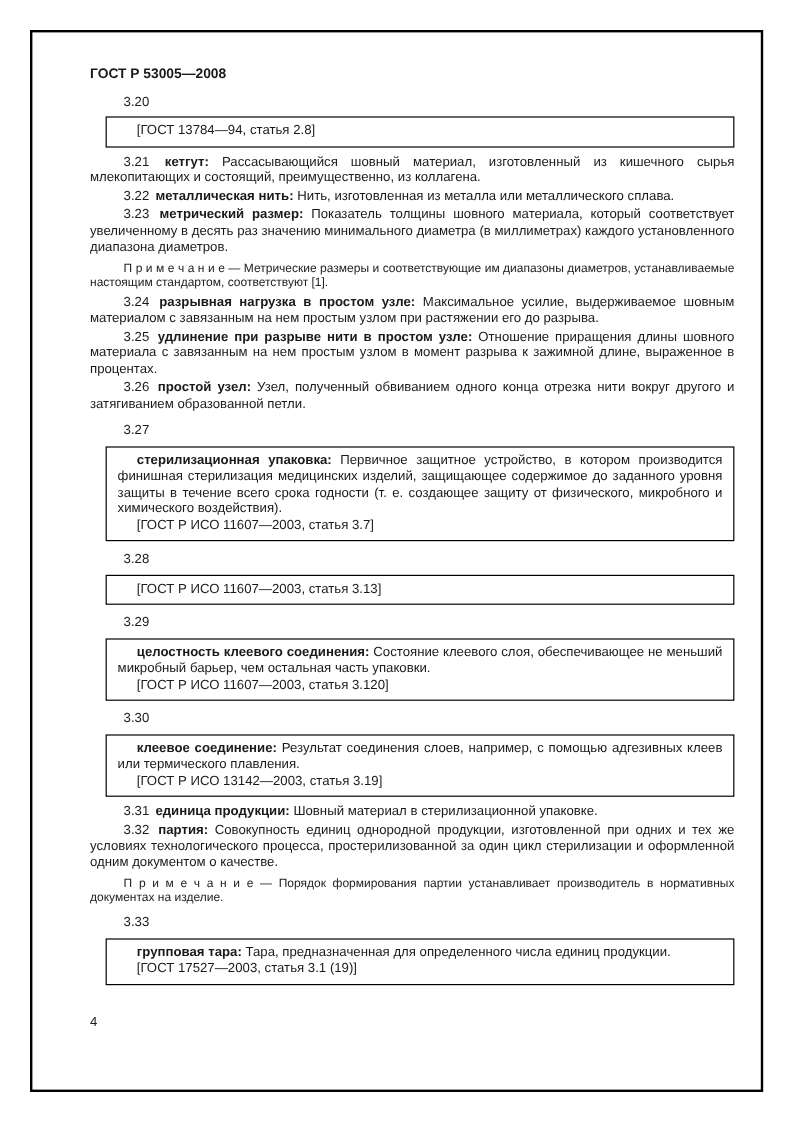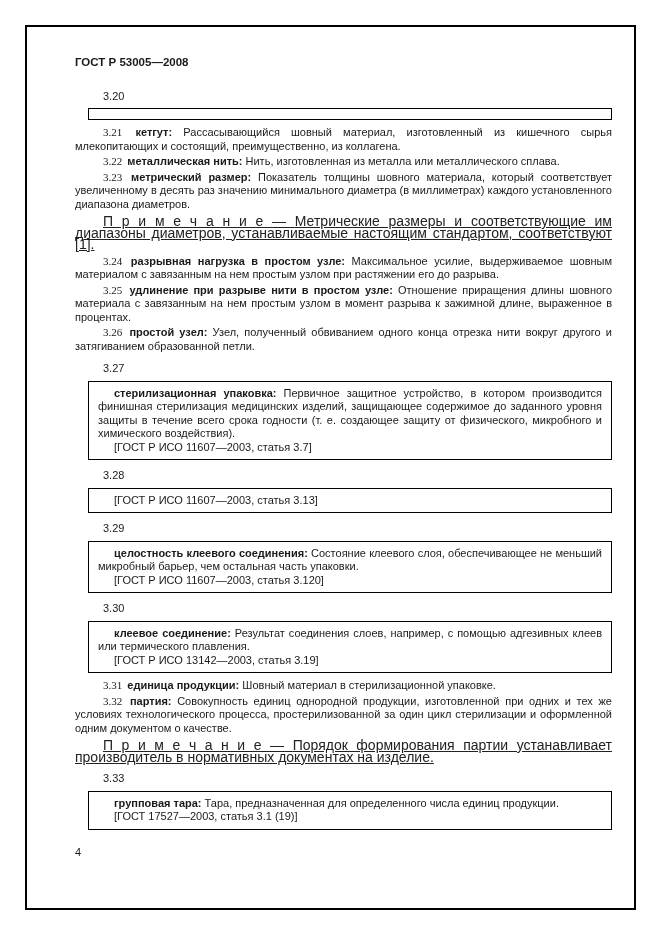--- a/index.html
+++ b/index.html
@@ -21,40 +21,39 @@
   .content{
     position:absolute;
     left:75px;top:56px;
     width:537px;
     font-size:11px;
     line-height:13.5px;
   }
   .doc-header{
     font-weight:bold;
     font-size:11.5px;
-    margin:0 0 20px 0;
+    margin:0 0 9px 0;
   }
   .num-standalone{
     margin:9px 0 4px 0;
     text-indent:28px;
   }
   .para{
     margin:2px 0;
     text-indent:28px;
     text-align:justify;
   }
-  .para .cnum{padding-right:2px;font-family:Liberation Serif, serif;}
+  .para .cnum{padding-right:2px;}
   .note{
-    font-size:14px;
+    font-size:10px;
     line-height:11.5px;
     margin:5px 0 4px 0;
     text-indent:28px;
     text-align:justify;
     color:#222;
-    text-decoration:underline;
   }
   .box{
     border:1.5px solid #000;
     margin:5px 0 6px 13px;
     padding:5px 9px 5px 9px;
   }
   .box-def{
     margin:0;
     text-indent:16px;
     text-align:justify;
@@ -76,20 +75,21 @@
 
 <div class="scan-frame"></div>
 
 <div class="content">
 
   <p class="doc-header">ГОСТ Р 53005—2008</p>
 
   <p class="num-standalone">3.20</p>
 
   <div class="box">
+    <p class="box-src">[ГОСТ 13784—94, статья 2.8]</p>
   </div>
 
   <p class="para"><span class="cnum">3.21</span> <b>кетгут:</b> <span>Рассасывающийся шовный материал, изготовленный из кишечного сырья млекопитающих и состоящий, преимущественно, из коллагена.</span></p>
 
   <p class="para"><span class="cnum">3.22</span> <b>металлическая нить:</b> <span>Нить, изготовленная из металла или металлического сплава.</span></p>
 
   <p class="para"><span class="cnum">3.23</span> <b>метрический размер:</b> <span>Показатель толщины шовного материала, который соответствует увеличенному в десять раз значению минимального диаметра (в миллиметрах) каждого установленного диапазона диаметров.</span></p>
 
   <p class="note"><span>П р и м е ч а н и е —</span> <span>Метрические размеры и соответствующие им диапазоны диаметров, устанавливаемые настоящим стандартом, соответствуют [1].</span></p>
 

